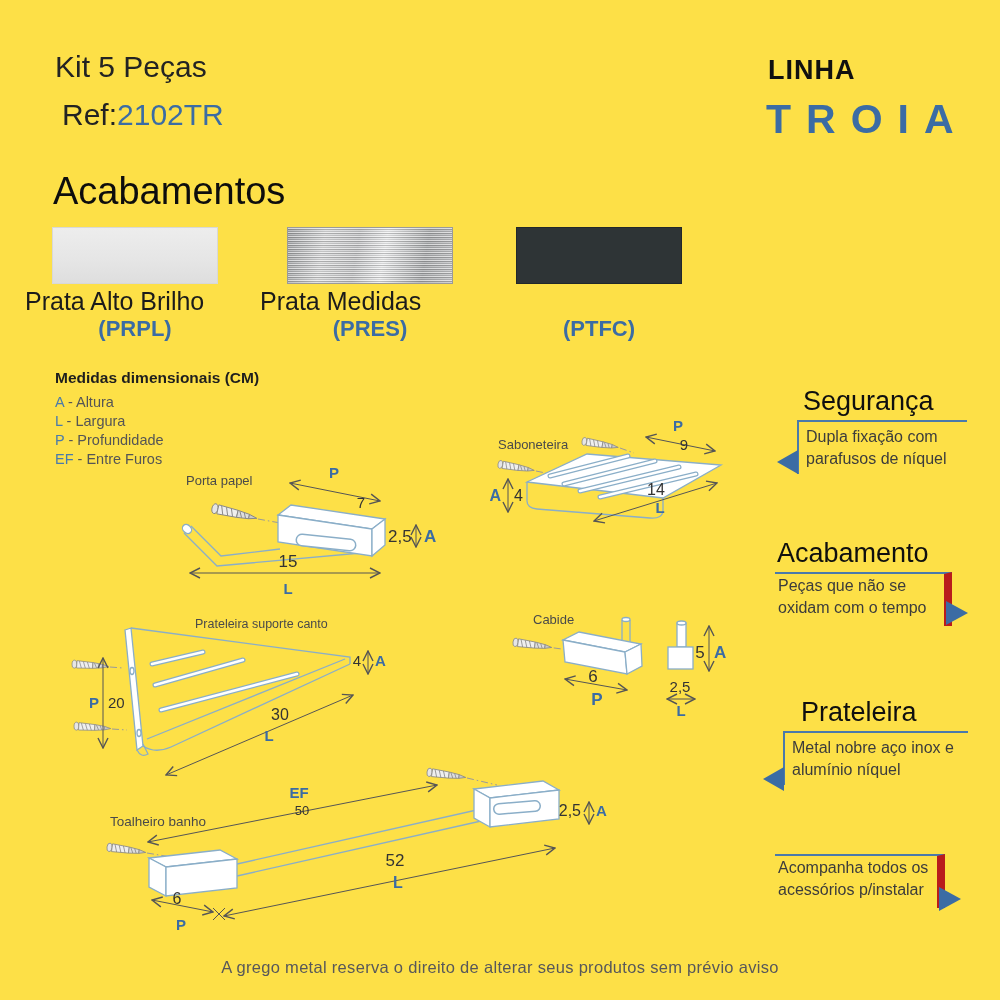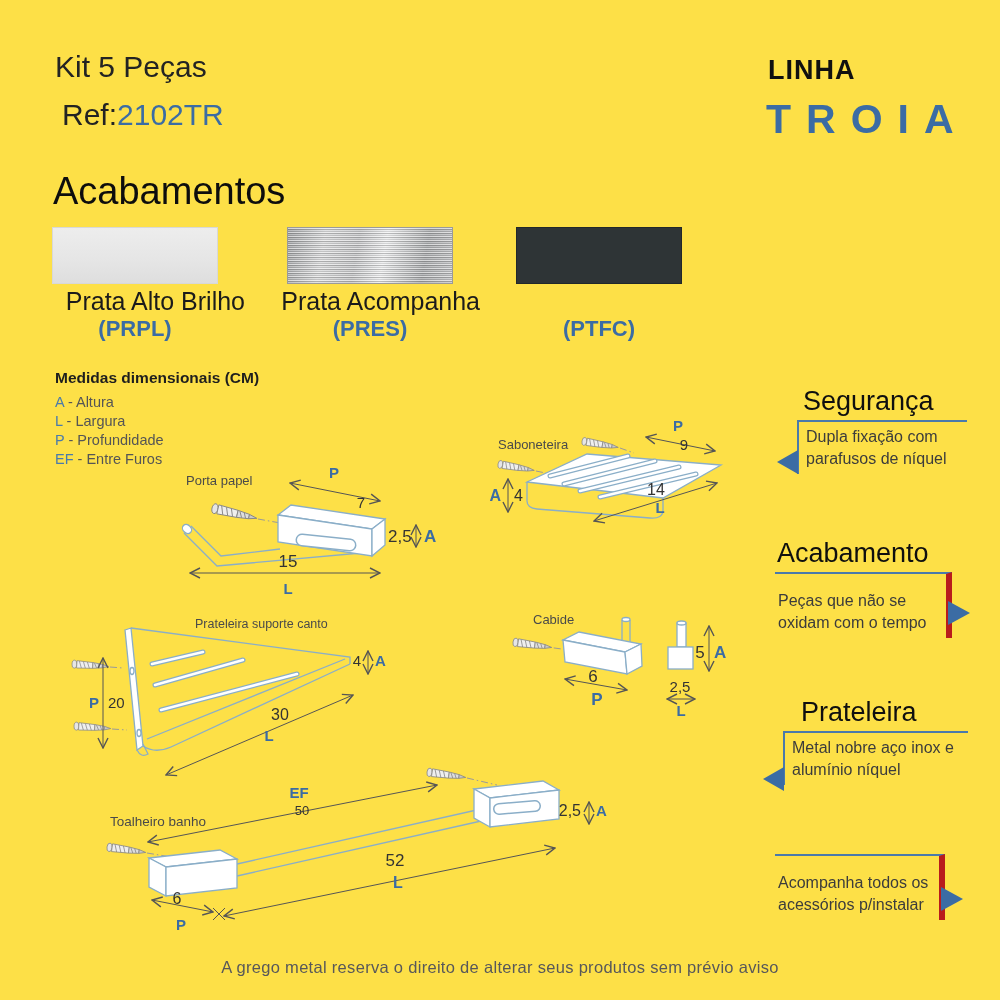--- a/index.html
+++ b/index.html
@@ -15,34 +15,34 @@
   
   .fin-title{left:53px;top:170px;font-size:38px;color:#0d0d0d;}
   .swatch{top:227px;height:57px;width:166px;border:1px solid #d8d8d8;box-sizing:border-box;}
   .sw-gloss{left:52px;background:linear-gradient(180deg,#ededed 0%,#e6e6e6 55%,#dedede 100%);}
   .sw-brushed{left:287px;border:1px solid #9a9a9a;
     background:
       repeating-linear-gradient(180deg, rgba(255,255,255,.55) 0 1px, rgba(60,60,60,.28) 1px 2px,
         rgba(255,255,255,.25) 2px 3px, rgba(40,40,40,.12) 3px 4px),
       linear-gradient(100deg,#9fa1a3 0%,#d9dadb 22%,#c2c3c5 42%,#ecedee 58%,#a7a9ab 82%,#c3c4c6 100%);}
   .sw-black{left:516px;background:#2e3436;border:1px solid #222829;}
-  .fin-name{top:287px;width:220px;text-align:right;font-size:25px;color:#1b1b1b;}
+  .fin-name{top:287px;width:220px;text-align:left;font-size:25px;color:#1b1b1b;}
   .fin-code{top:316px;width:220px;text-align:center;font-size:22px;font-weight:bold;color:#3b6ca4;}
   
   .legend{left:55px;top:369px;font-size:14.5px;color:#555;}
   .legend-title{font-size:15.5px;font-weight:bold;color:#1e1e1e;margin-bottom:6px;}
   .legend-row{line-height:19px;}
   .legend-key{color:#4a7aab;}
   
   .callout{position:absolute;}
   .co-title{font-size:27px;color:#0f0f0f;margin-bottom:3px;}
   .co-body{position:relative;font-size:16px;line-height:22px;color:#3c3c3c;
            border-top:2px solid #4a7aab;box-sizing:border-box;min-height:54px;}
   .co-left .co-body{border-left:2px solid #4a7aab;padding:4px 0 4px 7px;}
-  .co-right .co-body{border-right:6px solid #b91c1c;padding:16px 4px 4px 3px;}
+  .co-right .co-body{border-right:8px solid #b91c1c;padding:1px 4px 4px 3px;}
   .co-arrow{position:absolute;width:0;height:0;}
   .arr-left{left:-22px;border-top:12px solid transparent;border-bottom:12px solid transparent;
             border-right:21px solid #3b6ca4;}
   .arr-right{right:-24px;border-top:12px solid transparent;border-bottom:12px solid transparent;
              border-left:22px solid #3b6ca4;}
   
   .footer{left:0;top:958px;width:1000px;text-align:center;font-size:16.5px;color:#58585a;letter-spacing:.3px;}
   
   svg text{font-family:"Liberation Sans",sans-serif;}
   .prod{stroke:#8aaec8;stroke-width:1.3;fill:#fff;}
@@ -83,21 +83,21 @@
     <span>Ref:</span><span class="ref-value">2102TR</span>
   </div>
   <div class="abs linha">LINHA</div>
   <div class="abs troia">TROIA</div>
 
   <div class="abs fin-title">Acabamentos</div>
   <div class="abs swatch sw-gloss"></div>
   <div class="abs swatch sw-brushed"></div>
   <div class="abs swatch sw-black"></div>
   <div class="abs fin-name" style="left:25px">Prata Alto Brilho</div>
-  <div class="abs fin-name" style="left:260px">Prata Acompanha</div>
+  <div class="abs fin-name" style="left:260px">Prata Medidas</div>
   <div class="abs fin-code" style="left:25px">(PRPL)</div>
   <div class="abs fin-code" style="left:260px">(PRES)</div>
   <div class="abs fin-code" style="left:489px">(PTFC)</div>
 
   <div class="abs legend">
     <div class="legend-title">Medidas dimensionais (CM)</div>
     <div class="legend-row"><span class="legend-key">A</span><span> - </span><span>Altura</span></div>
     <div class="legend-row"><span class="legend-key">L</span><span> - </span><span>Largura</span></div>
     <div class="legend-row"><span class="legend-key">P</span><span> - </span><span>Profundidade</span></div>
     <div class="legend-row"><span class="legend-key">EF</span><span> - </span><span>Entre Furos</span></div>

